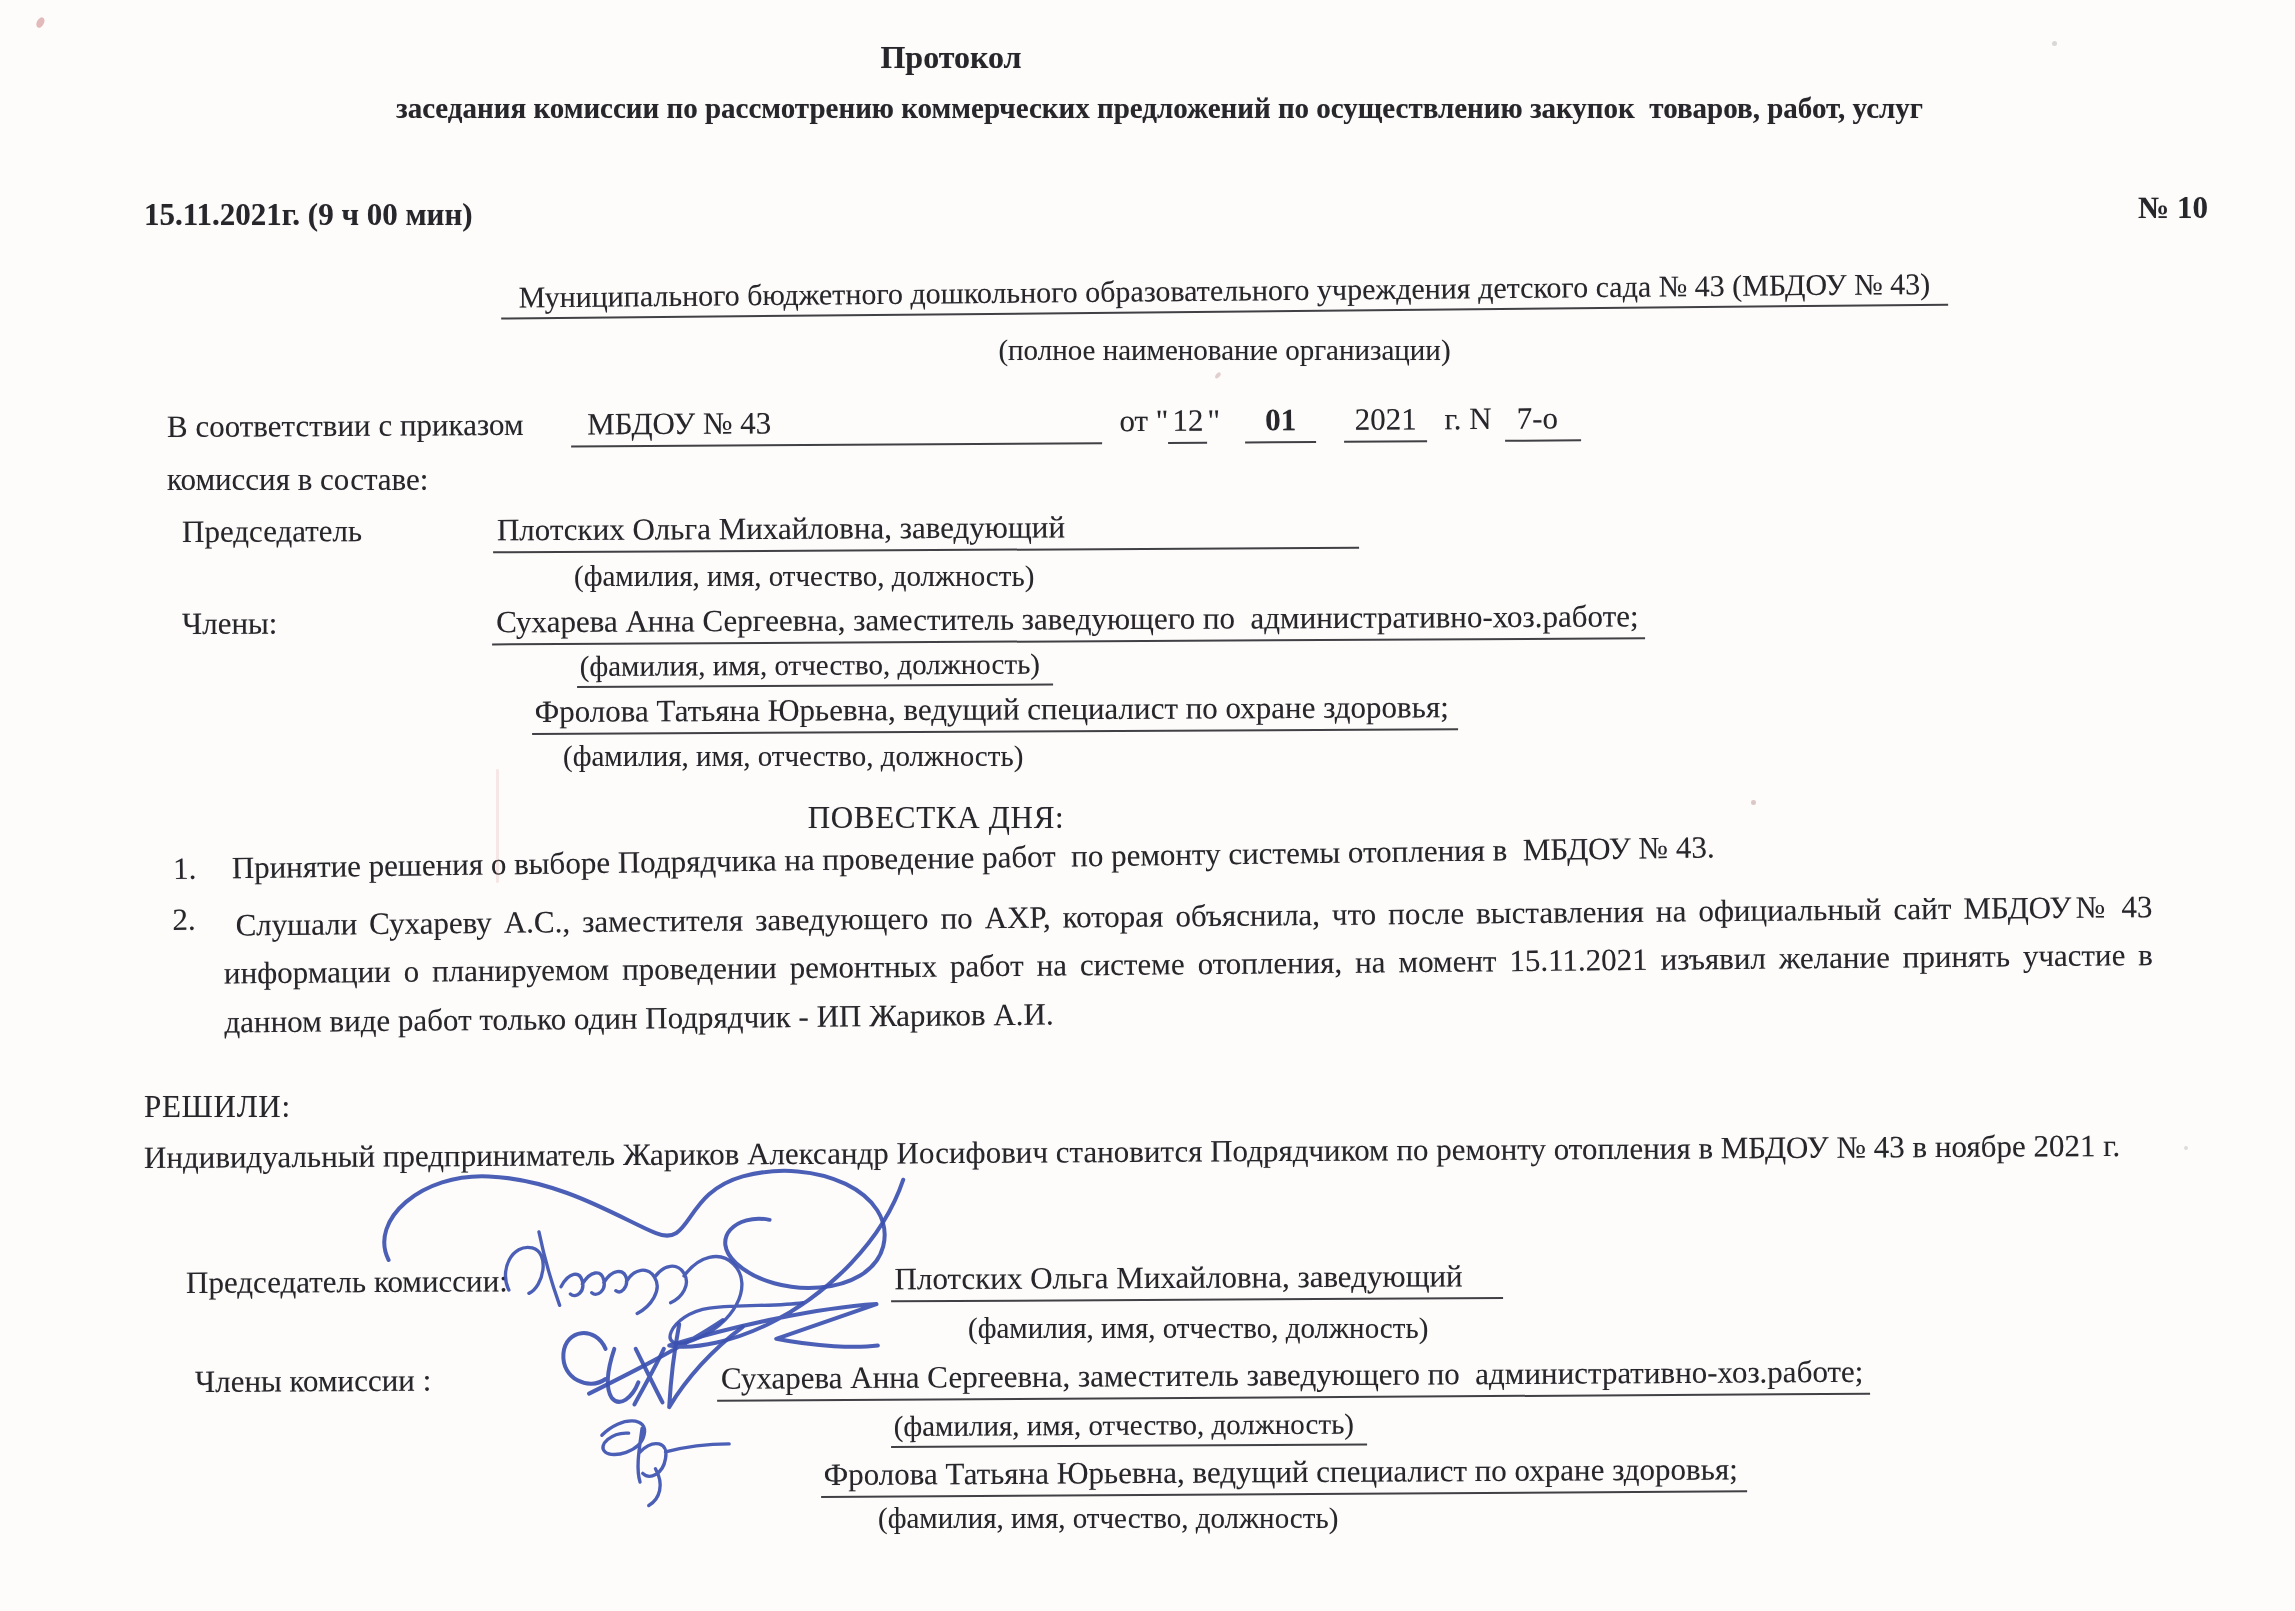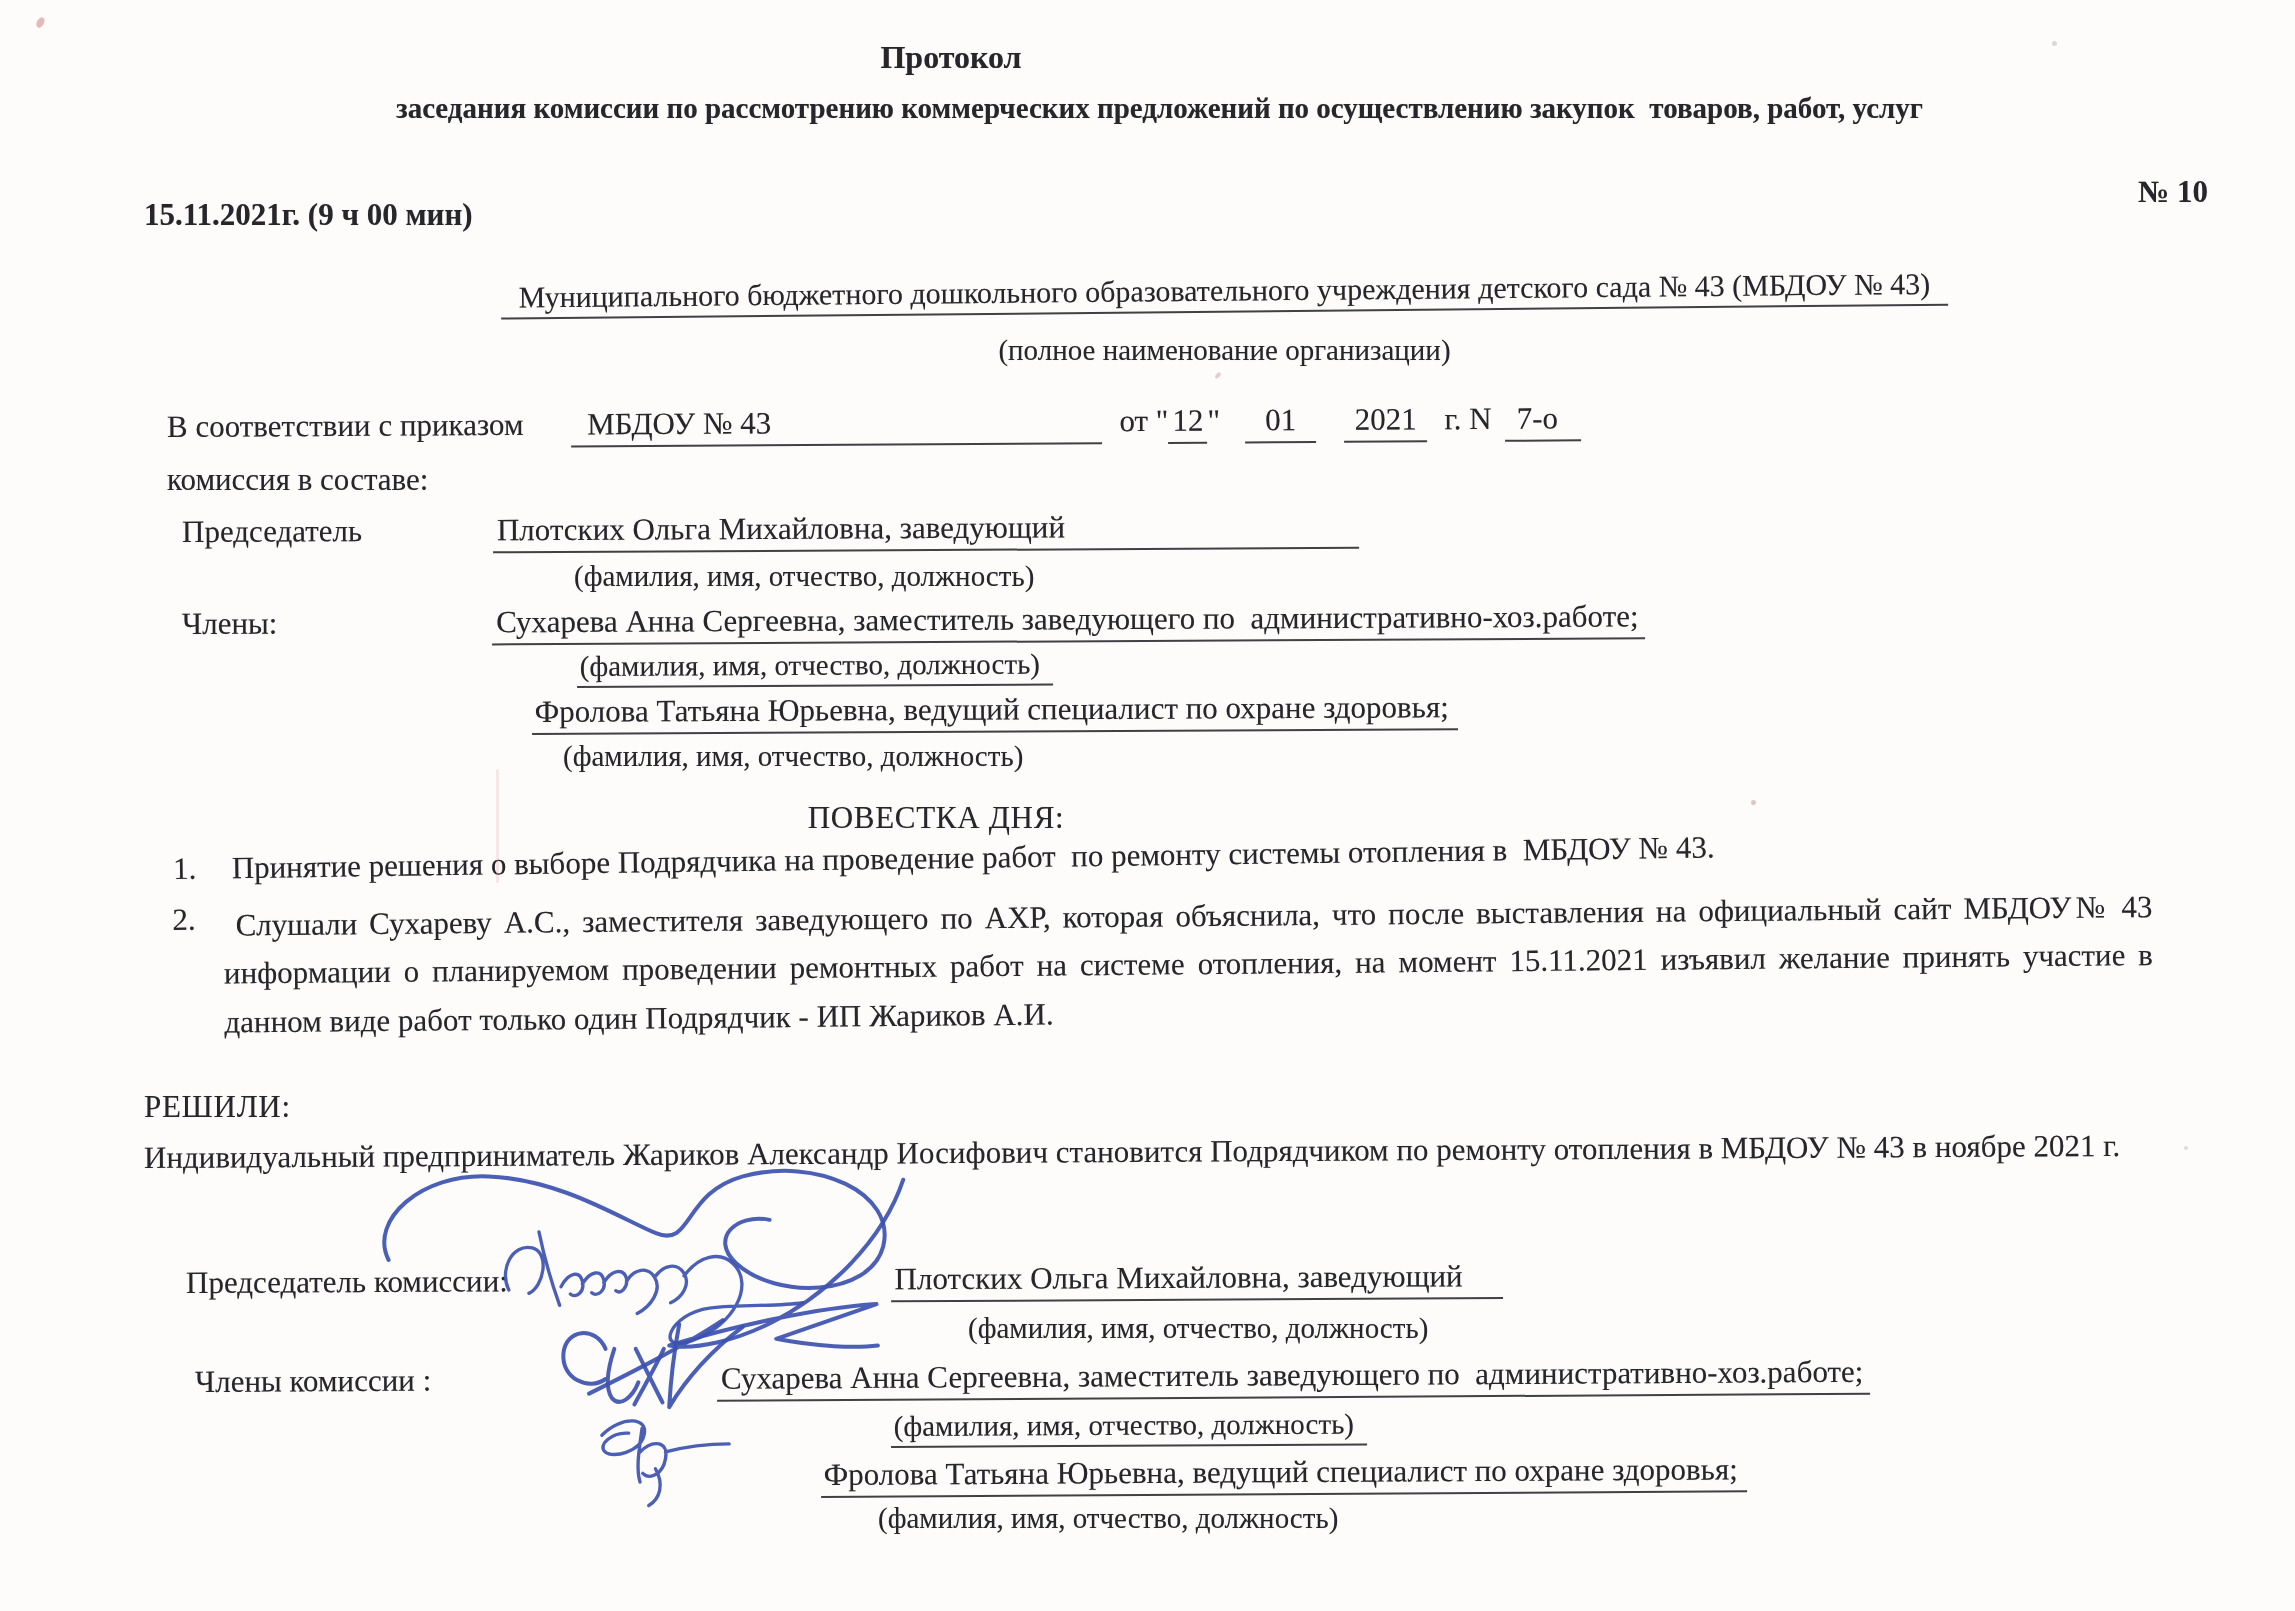--- a/index.html
+++ b/index.html
@@ -31,40 +31,40 @@
 <body>
 
 <div class="abs center b soft" style="left:0; top:58; width:1902px; top:39px; font-size:32px;">
   <span class="t">Протокол</span>
 </div>
 
 <div class="abs center b soft" style="left:12px; top:92px; width:2295px; font-size:29px;">
   <span class="t">заседания комиссии по рассмотрению коммерческих предложений по осуществлению закупок  товаров, работ, услуг</span>
 </div>
 
-<div class="abs b soft" style="right:87px; top:174px; font-size:31px;text-align:center;">
+<div class="abs b soft" style="right:87px; top:190px; font-size:31px;text-align:center;">
   <span class="t">№ 10</span>
 </div>
 
 <div class="abs b soft" style="left:144px; top:197px; font-size:31px;">
   <span class="t">15.11.2021г. (9 ч 00 мин)</span>
 </div>
 
 <div class="abs center rot-a soft" style="left:462px; top:281px; width:1525px; font-size:30px;">
   <span class="u t" style="padding:0 17.4px 2.7px 17.4px;">Муниципального бюджетного дошкольного образовательного учреждения детского сада № 43 (МБДОУ № 43)</span>
 </div>
 <div class="abs center cap soft" style="left:462px; top:334px; width:1525px;">
   <span class="t">(полное наименование организации)</span>
 </div>
 
 <div class="abs fs rot-c soft" style="left:167px; top:409px; width:2007px;">
   <span class="t">В соответствии с приказом</span>
   <span class="u t" style="margin-left:40px; width:515px; padding:0 0 2.7px 16px;">МБДОУ № 43</span>
   <span class="t" style="margin-left:9.4px;">от "</span><span class="u t" style="padding:0 4px 2.7px 4px;">12</span><span class="t">"</span>
-  <span class="u t" style="margin-left:17.4px; padding:0 20px 2.7px 20px;">01</span>
+  <span class="u t" style="margin-left:17.4px; padding:0 20px 2.7px 20px;font-weight:bold;">01</span>
   <span class="u t" style="margin-left:20px; padding:0 10.7px 2.7px 10.7px;">2021</span>
   <span class="t" style="margin-left:9.4px;">г. N</span>
   <span class="u t" style="margin-left:5.4px; padding:0 23px 2.7px 12px;">7-о</span>
 </div>
 
 <div class="abs fs soft" style="left:167px; top:462px;">
   <span class="t">комиссия в составе:</span>
 </div>
 
 <div class="abs fs rot-d soft" style="left:182px; top:514px; width:2007px;">

